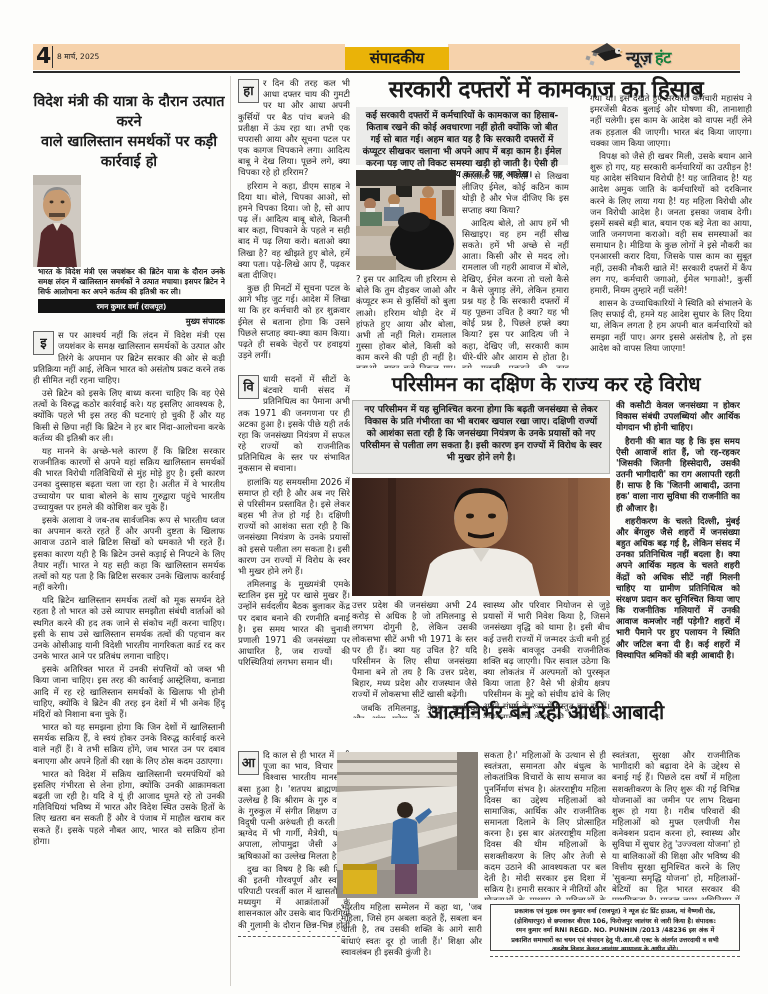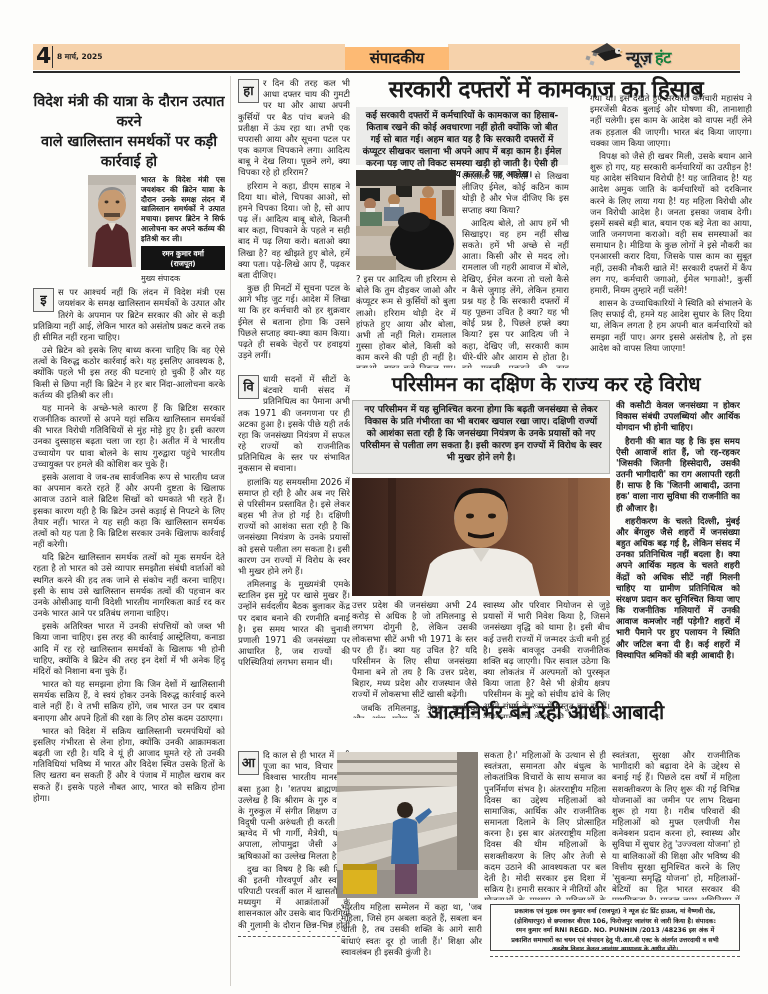--- a/index.html
+++ b/index.html
@@ -4,47 +4,47 @@
 <style>
   html,body{margin:0;padding:0;background:#9a9a9a;}
   .page{position:relative;width:768px;height:994px;background:#fdfdfb;margin:0 auto;
         font-family:"DejaVu Sans",sans-serif;color:#1b1b1b;overflow:hidden;}
   
   .bar{position:absolute;height:26px;background:#f6d2ab;}
   .bar1{left:33px;top:44px;width:312px;}
   .bar2{left:448px;top:44px;width:292px;}
   .pageno{position:absolute;left:36px;top:43px;font-size:22px;font-weight:800;}
   .pnrule{position:absolute;left:52px;top:46px;width:1px;height:22px;background:#333;}
-  .date{position:absolute;left:57px;top:51px;font-size:7.5px;font-weight:700;}
+  .date{position:absolute;left:57px;top:51px;font-size:7.5px;font-weight:400;}
   .section-label{position:absolute;left:345px;top:47px;width:104px;text-align:center;
-                 font-size:15px;font-weight:800;background:#fdba74;height:23px;line-height:22px;}
+                 font-size:15px;font-weight:800;background:#eab308;height:23px;line-height:22px;}
   .brand{position:absolute;left:585px;top:44px;height:26px;display:flex;align-items:center;gap:3px;font-family:Liberation Mono, monospace;}
   .brand .b1{font-size:16px;font-weight:800;color:#222;text-shadow:1px 1px 0 #bbb;}
   .brand .b2{font-size:16px;font-weight:800;color:#15803d;text-shadow:1px 1px 0 #e8b9a0;}
   .mastrule{position:absolute;left:33px;top:71px;width:707px;height:2px;background:#2a2a2a;}
   .vdivider{position:absolute;left:230px;top:76px;width:1px;height:910px;background:#d2cfc9;}
 
   
   .col{position:absolute;overflow:hidden;text-align:justify;font-size:8.6px;line-height:1.3;color:#222;}
   .col p{margin:0 0 2px 0;text-indent:9px;}
   .col p.first{text-indent:0;}
   .dc{float:left;width:19px;height:22px;border:1.3px solid #666;background:#f2f2ef;
       font-size:13px;font-weight:800;text-align:center;line-height:22px;margin:1px 4px 0 0;}
 
   
   .editorial{position:absolute;left:33px;top:91px;width:192px;height:910px;overflow:hidden;}
   .ed-headline{font-size:14.5px;font-weight:800;line-height:1.38;text-align:center;margin-bottom:4px;}
-  .ed-photo-row{display:flex;margin-bottom:4px;}
+  .ed-photo-row{display:flex;margin-bottom:4px;flex-direction:column;}
   .ed-spacer{width:55px;flex:none;}
   .ed-photo{width:48px;height:92px;flex:none;}
   .ed-right{flex:1;margin-left:5px;}
   .ed-lede{font-size:7.5px;font-weight:600;line-height:1.3;text-align:justify;}
   .ed-author{background:#141414;color:#fff;font-size:7.3px;font-weight:700;text-align:center;
              padding:2px 10px;margin-top:3px;}
-  .ed-title{font-size:8px;font-weight:400;text-align:left;margin-top:2px;}
+  .ed-title{font-size:8px;font-weight:700;text-align:right;margin-top:2px;}
   .ed-body{text-align:justify;font-size:8.6px;line-height:1.3;margin-top:3px;}
   .ed-body p{margin:0 0 2px 0;text-indent:9px;}
   .ed-body p.first{text-indent:0;}
 
   
   .headline-xl{position:absolute;left:352px;top:72px;width:388px;text-align:center;
                font-size:23px;font-weight:800;letter-spacing:-0.5px;white-space:nowrap;}
   .headline-lg{position:absolute;width:388px;left:352px;text-align:center;
                font-size:20px;font-weight:800;letter-spacing:-0.3px;white-space:nowrap;}
 

